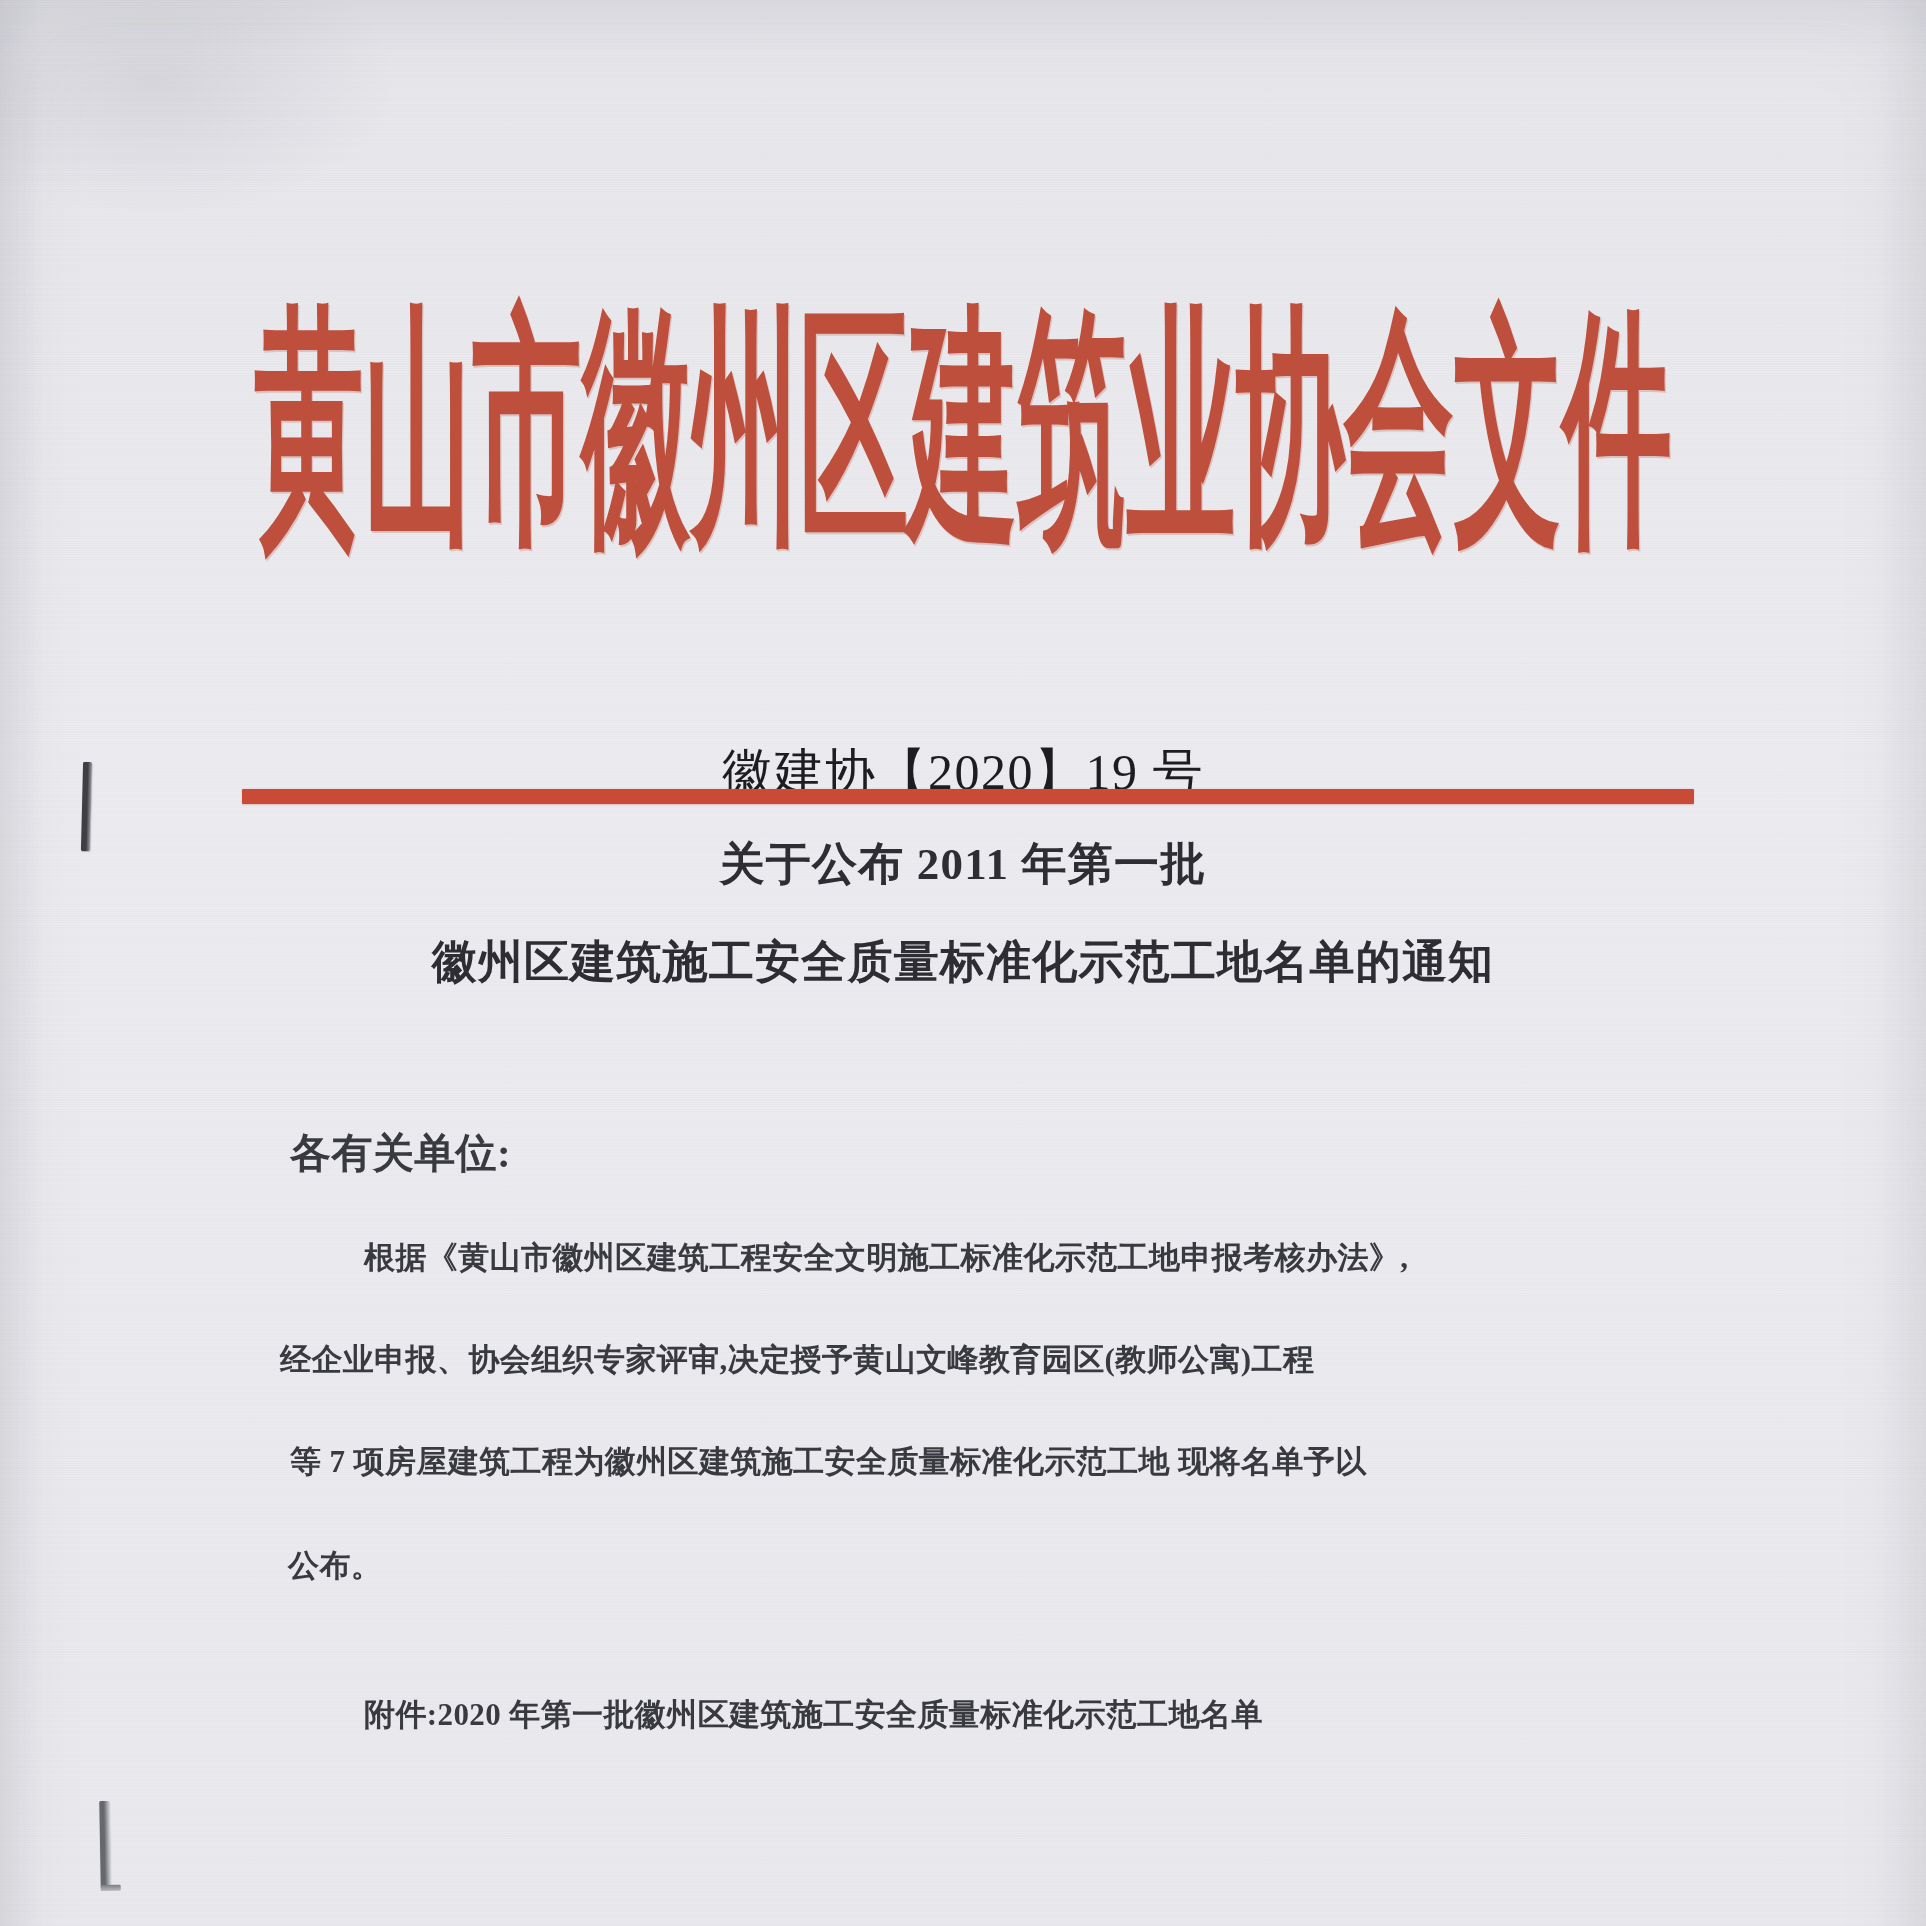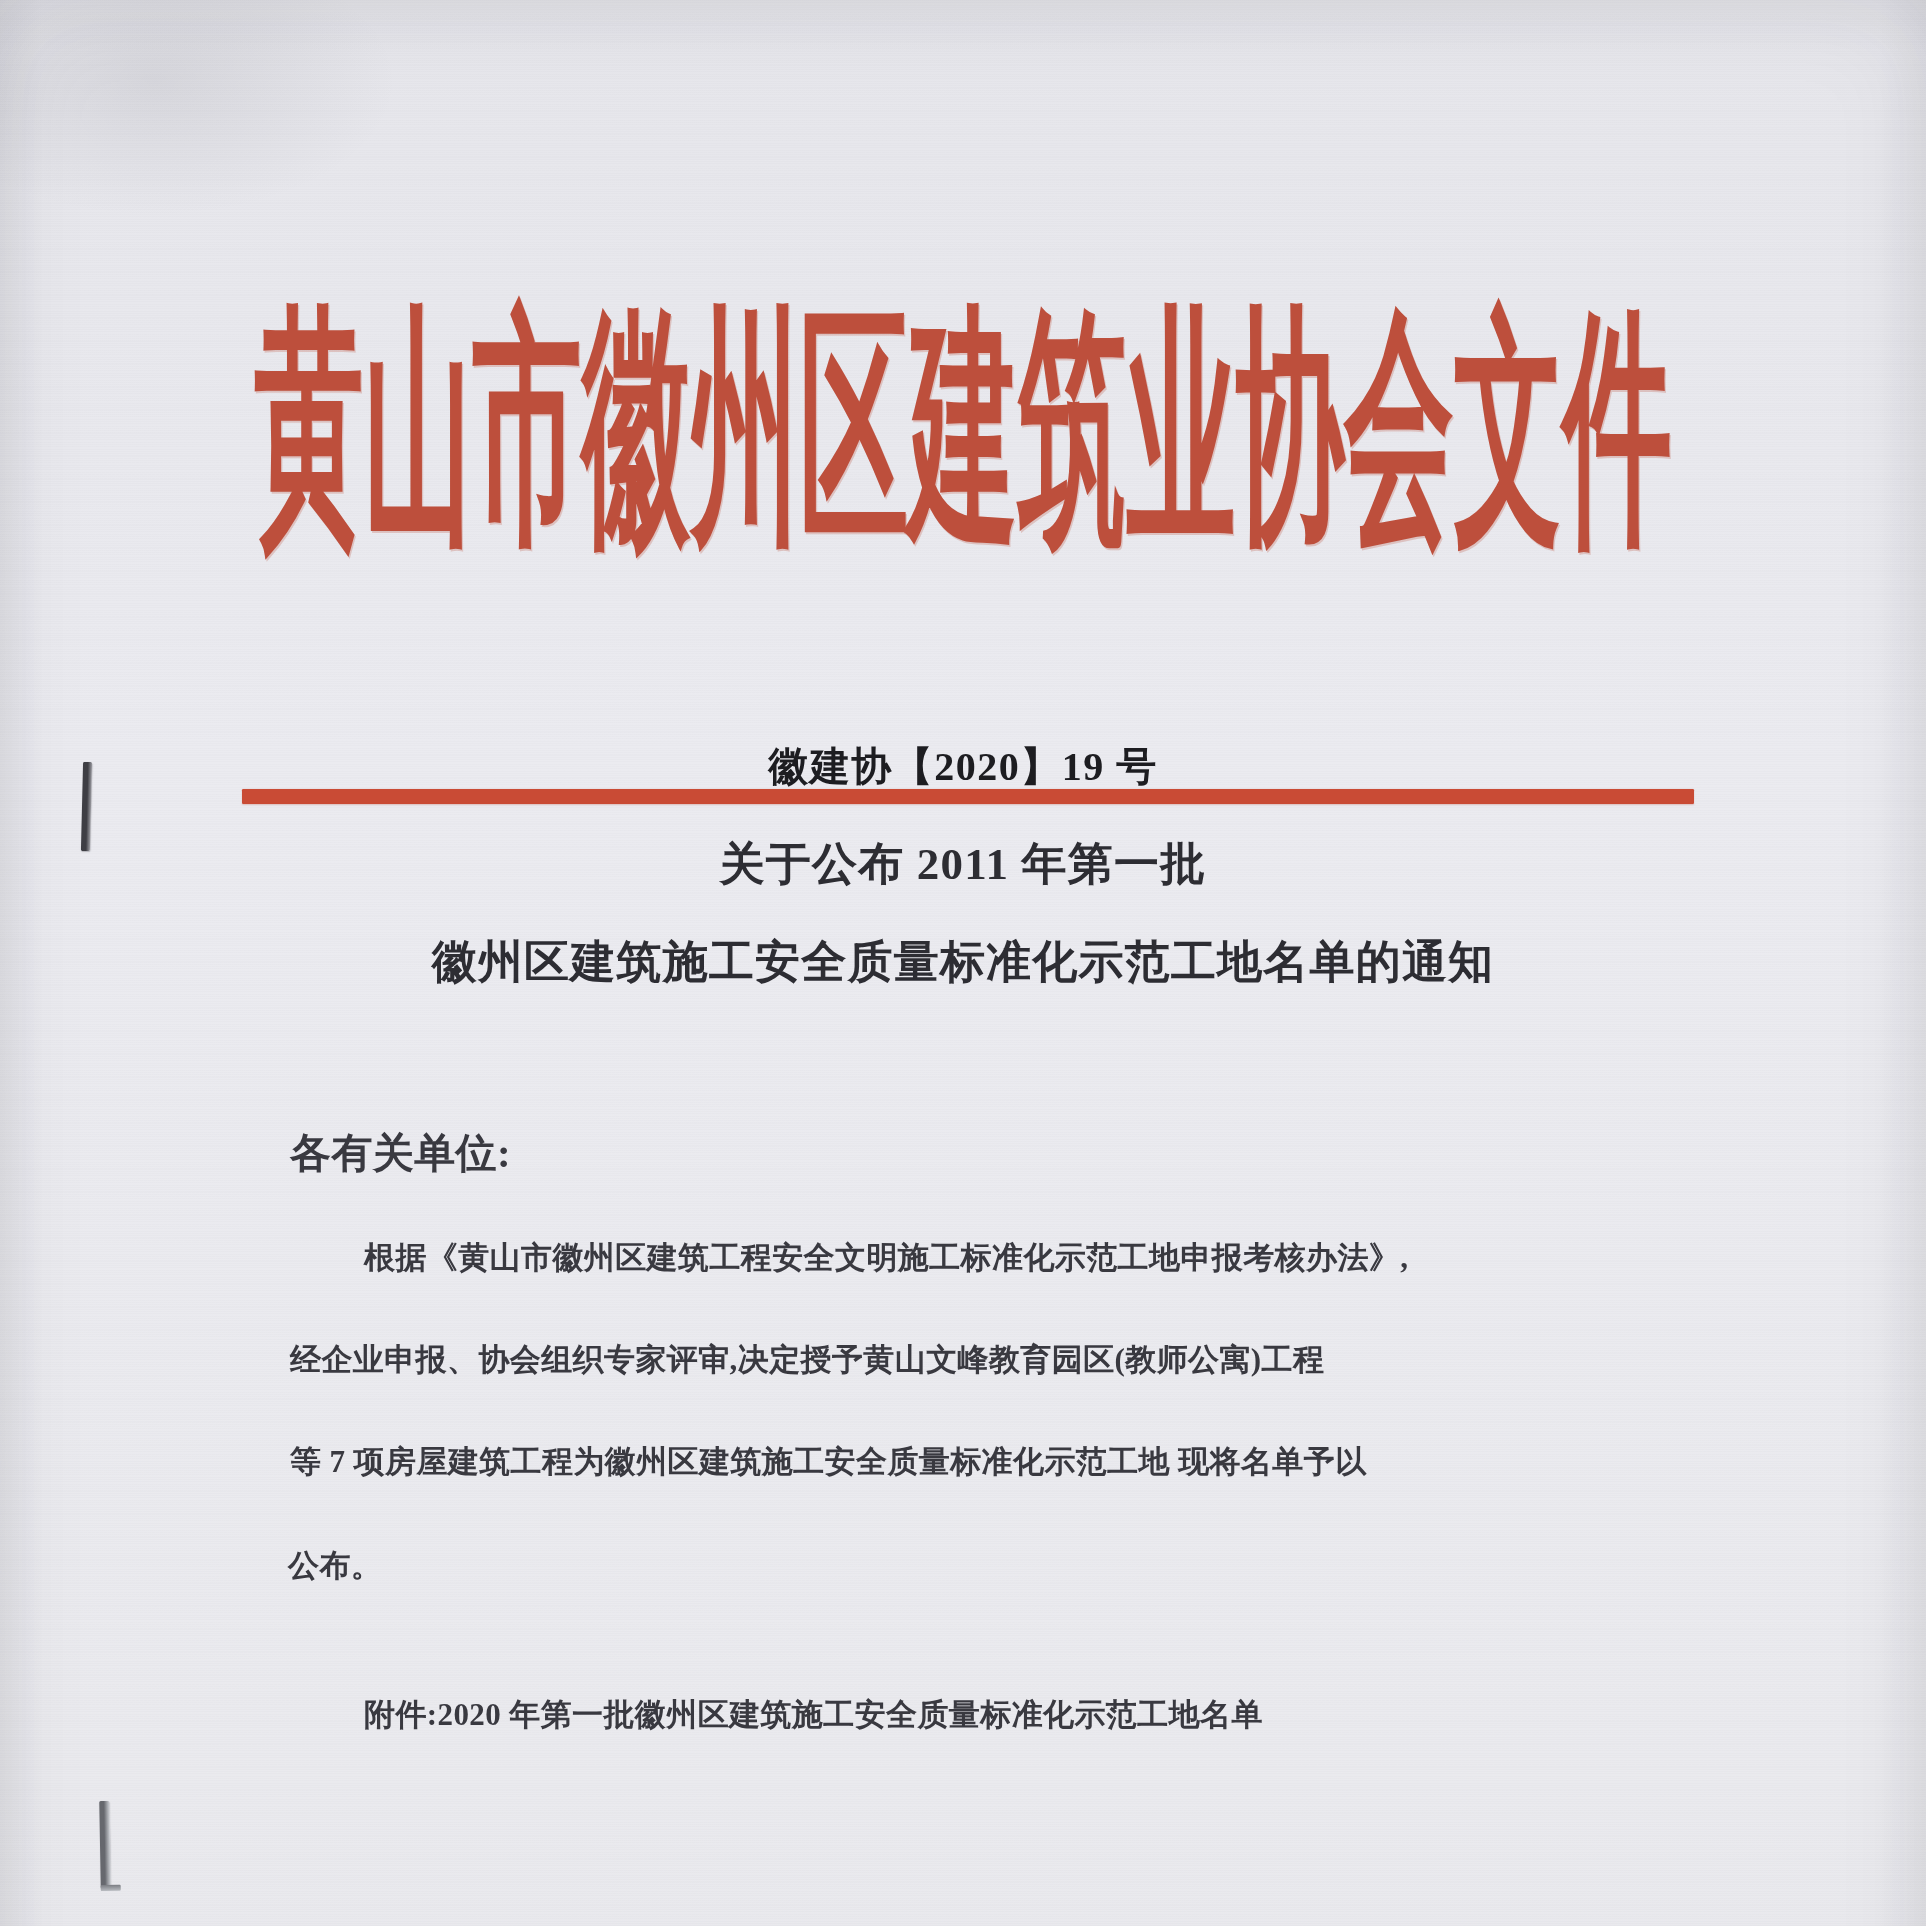--- a/index.html
+++ b/index.html
@@ -32,22 +32,22 @@
     font-weight: 900;
     color: var(--header-red, #bd4f3c);
     letter-spacing: 0px;
     transform: translateX(-50%) scaleY(2.32);
     transform-origin: top center;
     text-shadow: 1.2px 0.8px 0 rgba(189,79,60,.25);
     z-index: 2;
   }
   .doc-number {
     top: 747px;
-    font-size: 40px;
-    font-weight: bold;
+    font-size: 50px;
+    font-weight: normal;
     color: #1d1d21;
     letter-spacing: 1.5px;
     z-index: 2;
   }
   .red-rule {
     position: absolute;
     left: 242px;
     top: 789px;
     width: 1452px;
     height: 15.4px;
@@ -67,21 +67,21 @@
   .title-2 { top: 940px; }
 
   .body-text {
     font-size: 31px;
     color: #393940;
     letter-spacing: 0.4px;
     z-index: 2;
   }
   .salutation { left: 290px; top: 1133px; font-size: 41px; }
   .p1 { left: 364px; top: 1242px; }
-  .p2 { left: 290px; top: 1344px; text-align: right; }
+  .p2 { left: 280px; top: 1344px; text-align: right; }
   .p3 { left: 290px; top: 1446px; }
   .p4 { left: 288px; top: 1550px; }
   .attachment { left: 364px; top: 1699px; }
 
   .staple {
     position: absolute;
     border-radius: 1.5px;
     z-index: 8;
   }
   .staple-top {

